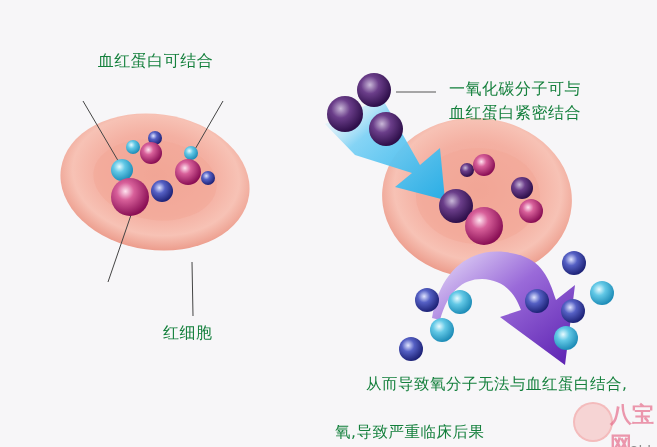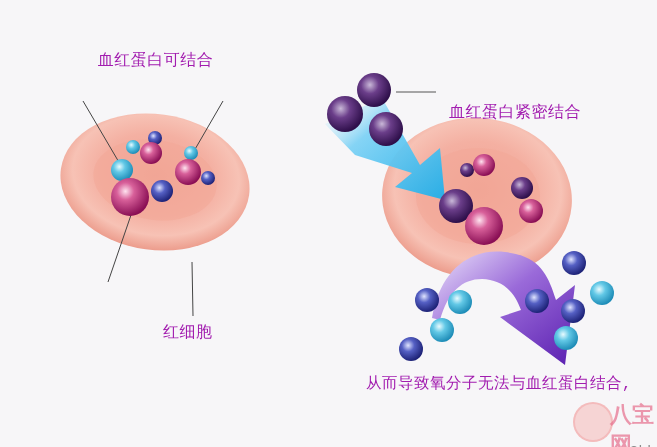--- a/index.html
+++ b/index.html
@@ -1,18 +1,18 @@
 <!DOCTYPE html>
 <html><head>
 <meta charset="utf-8">
 <style>
   html,body{margin:0;padding:0;}
   body{width:657px;height:447px;overflow:hidden;background:#f7f6f8;font-family:"DejaVu Sans","Liberation Sans",sans-serif;position:relative;}
   .stage{position:absolute;left:0;top:0;width:657px;height:447px;}
-  .lbl{position:absolute;color:#a21caf;font-size:16px;line-height:22px;white-space:nowrap;letter-spacing:0.5px;font-family:Liberation Mono, monospace;}
+  .lbl{position:absolute;color:#15803d;font-size:16px;line-height:22px;white-space:nowrap;letter-spacing:0.5px;}
   .lbl.big{font-size:15.5px;line-height:22px;}
   .center{text-align:center;}
   .wm-text{position:absolute;left:610px;top:400px;font-size:22px;color:rgba(230,110,140,0.7);font-weight:bold;}
   .wm-url{position:absolute;left:592px;top:443px;font-size:14px;color:#8a8a8a;}
   .wm-badge{position:absolute;left:573px;top:402px;width:36px;height:36px;border-radius:50%;background:rgba(245,200,200,0.75);border:2px solid rgba(240,170,170,0.6);}
 </style>
 </head>
 <body>
 
 <div class="stage">
@@ -119,21 +119,23 @@
     <circle cx="442" cy="330" r="12" fill="url(#ox)"></circle>
     <circle cx="566" cy="338" r="12" fill="url(#ox)"></circle>
     <circle cx="411" cy="349" r="12" fill="url(#cd)"></circle>
   </g>
 </svg>
 
 
 <div class="lbl center" style="left:88px;top:50px;width:135px;">血红蛋白可结合</div>
 <div class="lbl" style="left:163px;top:322px;">红细胞</div>
 
+<div class="lbl" style="left:449px;top:78px;">一氧化碳分子可与</div>
 <div class="lbl" style="left:449px;top:102px;">血红蛋白紧密结合</div>
 
 <div class="lbl big" style="left:335px;top:373px;margin-left:31px;">从而导致氧分子无法与血红蛋白结合,</div>
+<div class="lbl big" style="left:335px;top:421px;">氧,导致严重临床后果</div>
 
 
 <div class="wm-badge"></div>
 <div class="wm-text">八宝网</div>
 <div class="wm-url">www.8bb.com</div>
 </div>
 
 </body></html>

